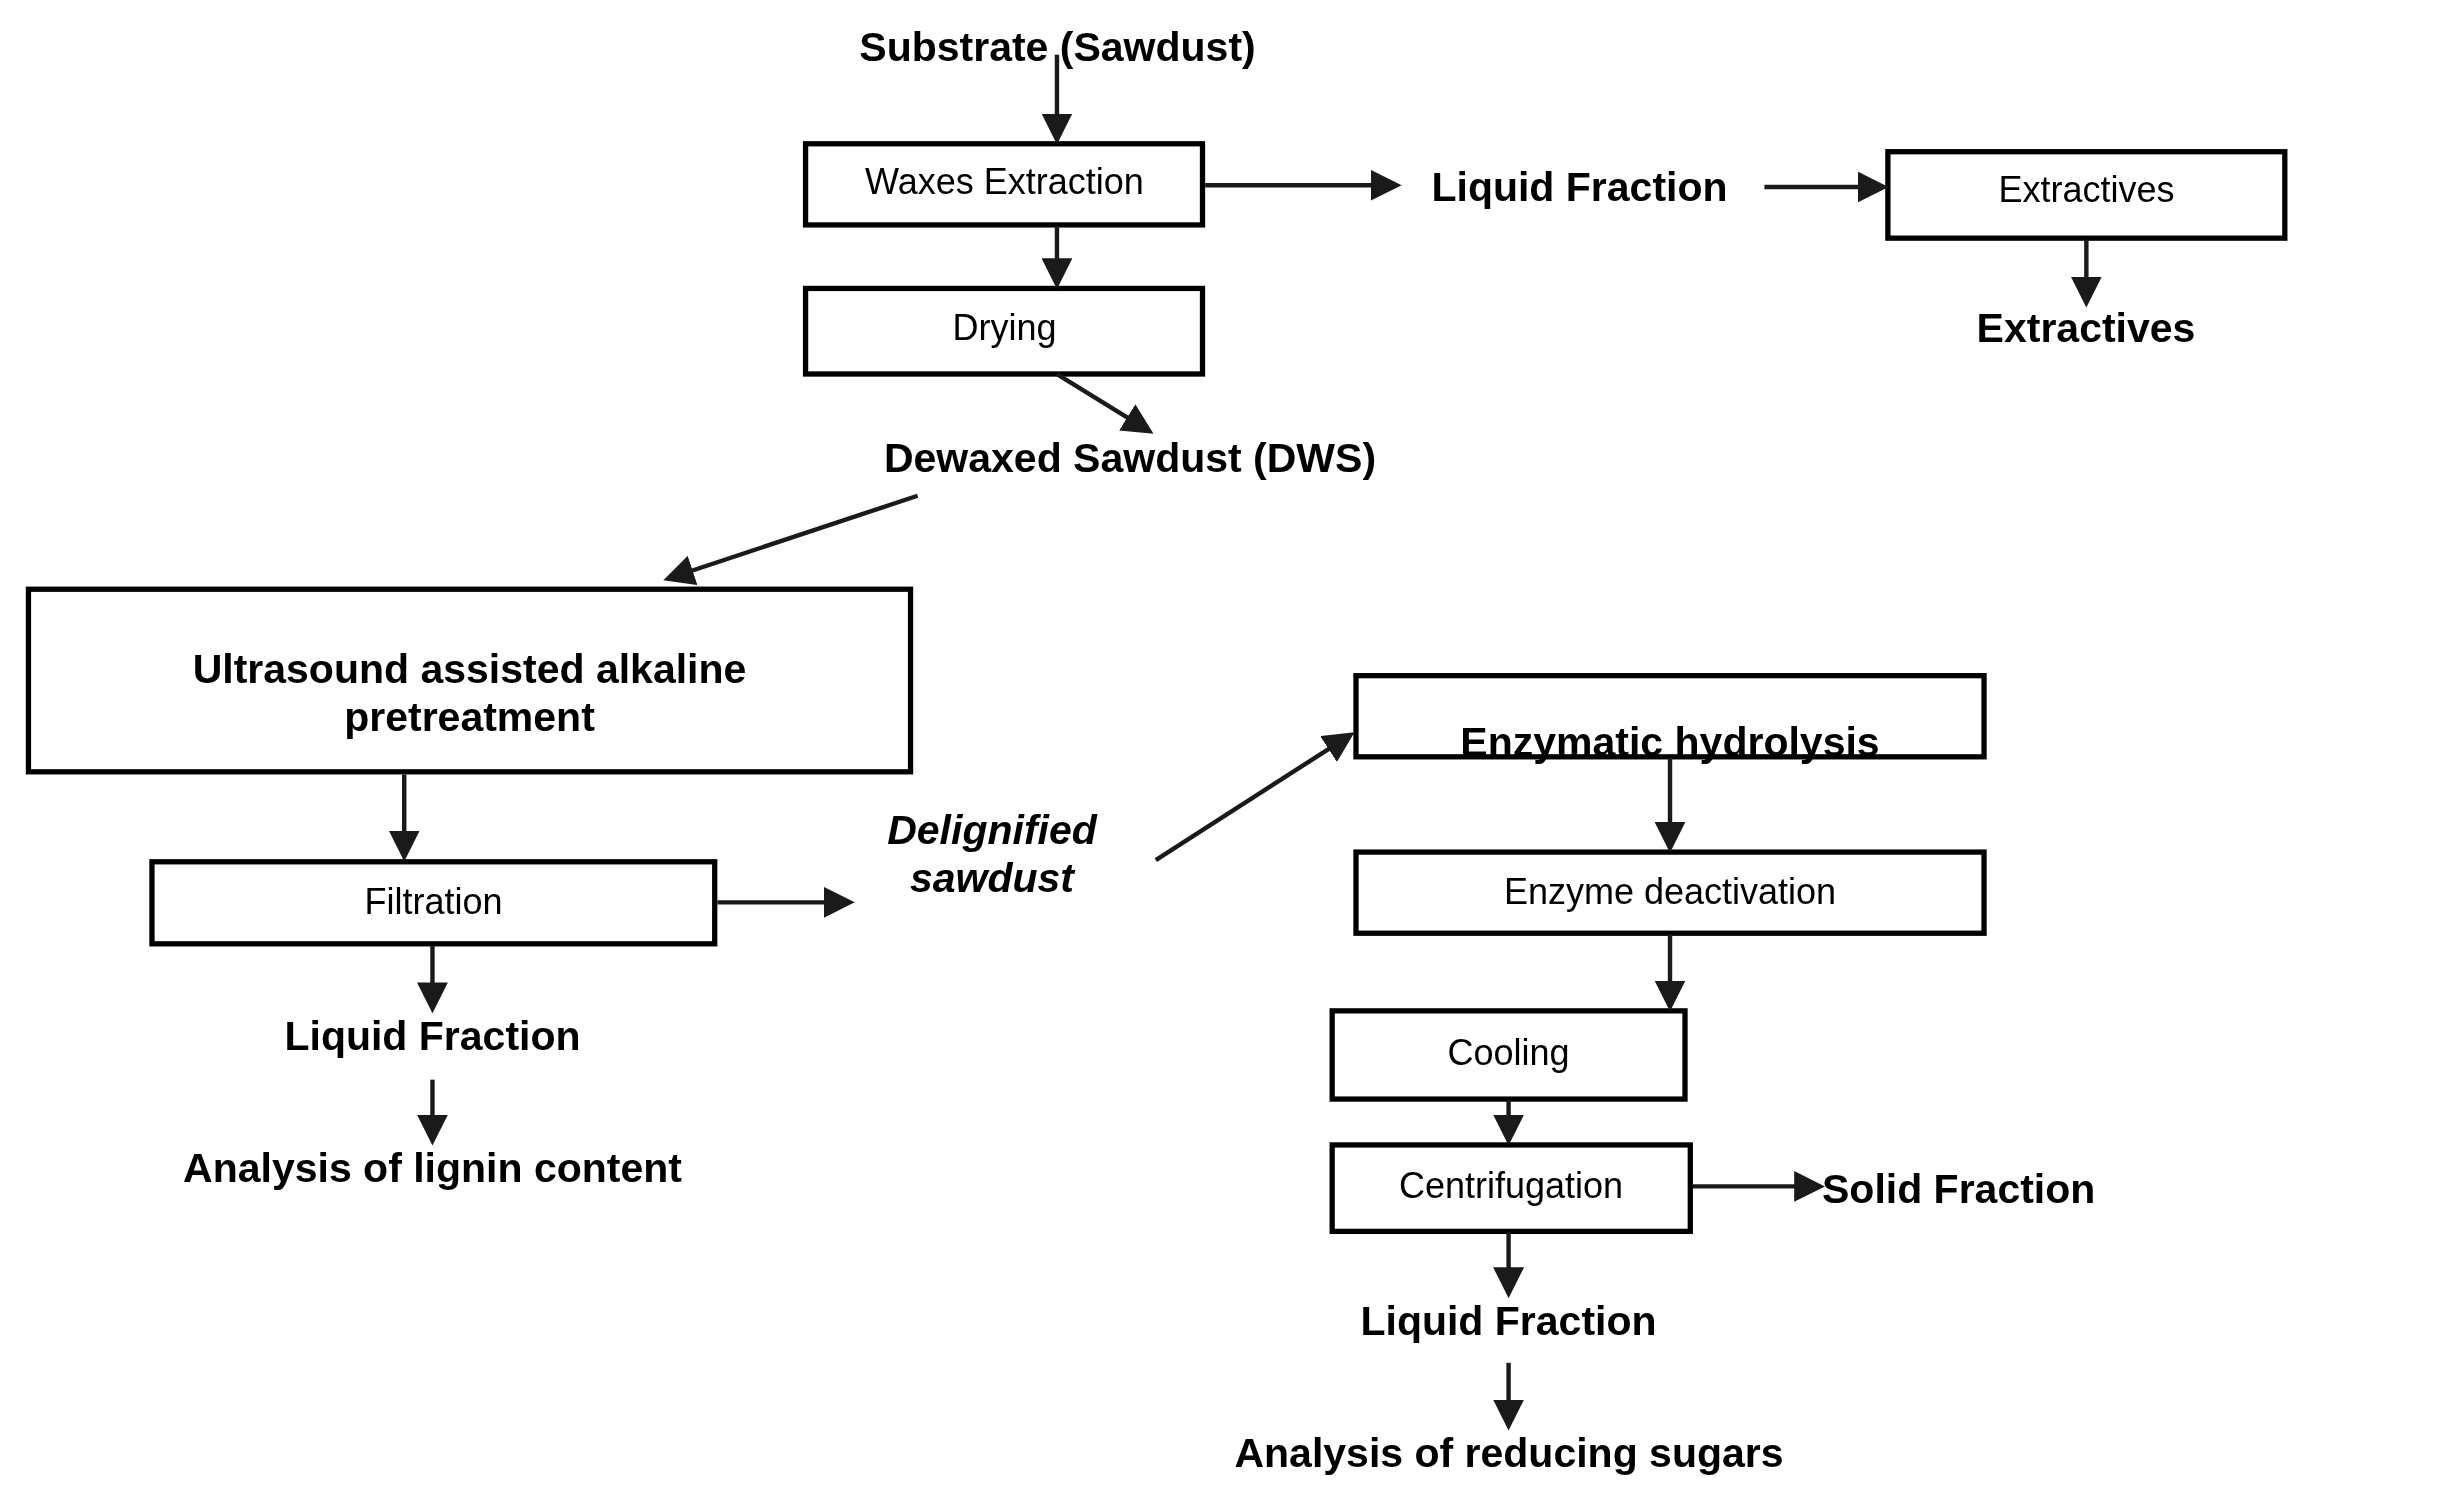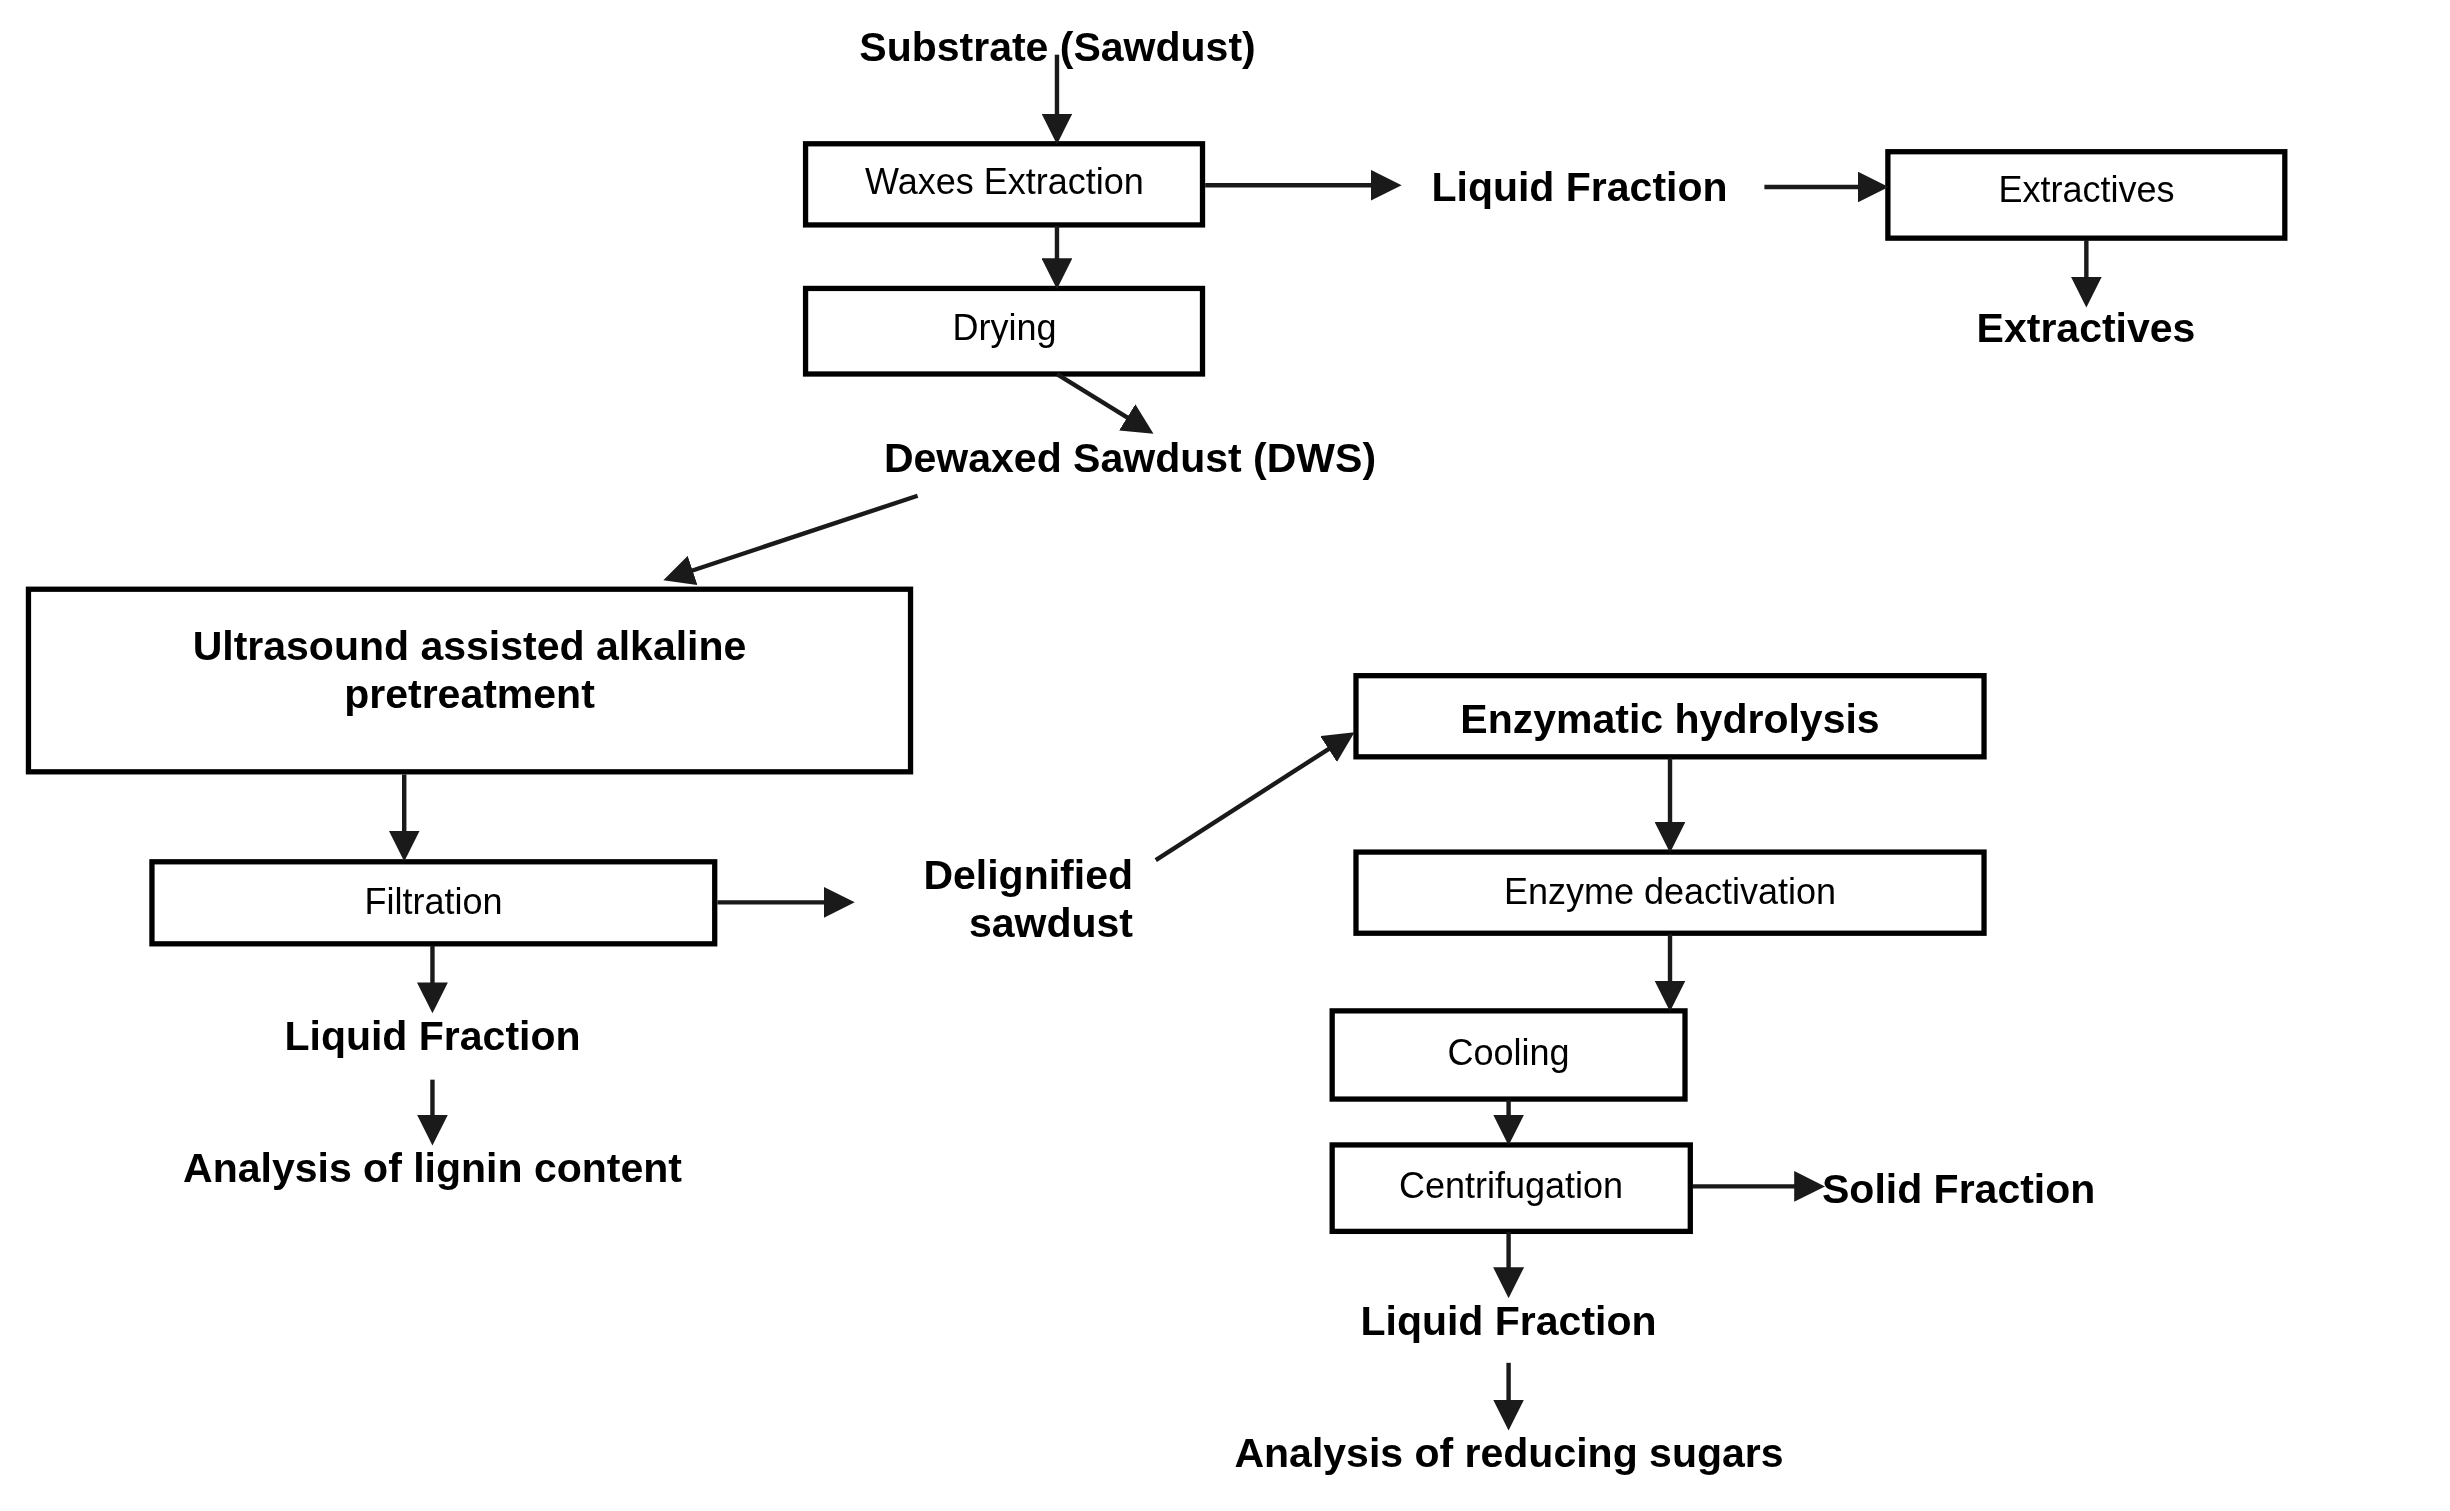--- a/index.html
+++ b/index.html
@@ -40,20 +40,21 @@
     white-space: pre-line;
     pointer-events: none;
   }
   .box-label {
     font-size: 36px;
     font-weight: 400;
   }
   .box-label-bold {
     font-size: 41px;
     font-weight: 700;
+    margin-top: 23px;
   }
   .free-label {
     font-size: 41px;
     font-weight: 700;
   }
 </style>
 </head>
 <body>
 
 <div id="flow-root">
@@ -124,21 +125,21 @@
 
   <div class="node-text box-label" style="left:806px; top:307px; width:397px;">Drying</div>
 
   <div class="node-text free-label" style="left:821px; top:434px; width:618px;">Dewaxed Sawdust (DWS)</div>
 
   <div class="node-text box-label-bold" style="left:53px; top:622px; width:833px;">Ultrasound assisted alkaline
 pretreatment</div>
 
   <div class="node-text box-label" style="left:152px; top:881px; width:563px;">Filtration</div>
 
-  <div class="node-text free-label" style="left:851px; top:851px; width:282px; text-align:right;">Delignified
+  <div class="node-text free-label" style="left:851px; top:806px; width:282px; text-align:center;font-style:italic;">Delignified
 sawdust</div>
 
   <div class="node-text free-label" style="left:247px; top:1012px; width:371px;">Liquid Fraction</div>
 
   <div class="node-text free-label" style="left:97px; top:1144px; width:671px;">Analysis of lignin content</div>
 
   <div class="node-text box-label-bold" style="left:1356px; top:695px; width:628px;">Enzymatic hydrolysis</div>
 
   <div class="node-text box-label" style="left:1356px; top:871px; width:628px;">Enzyme deactivation</div>
 

